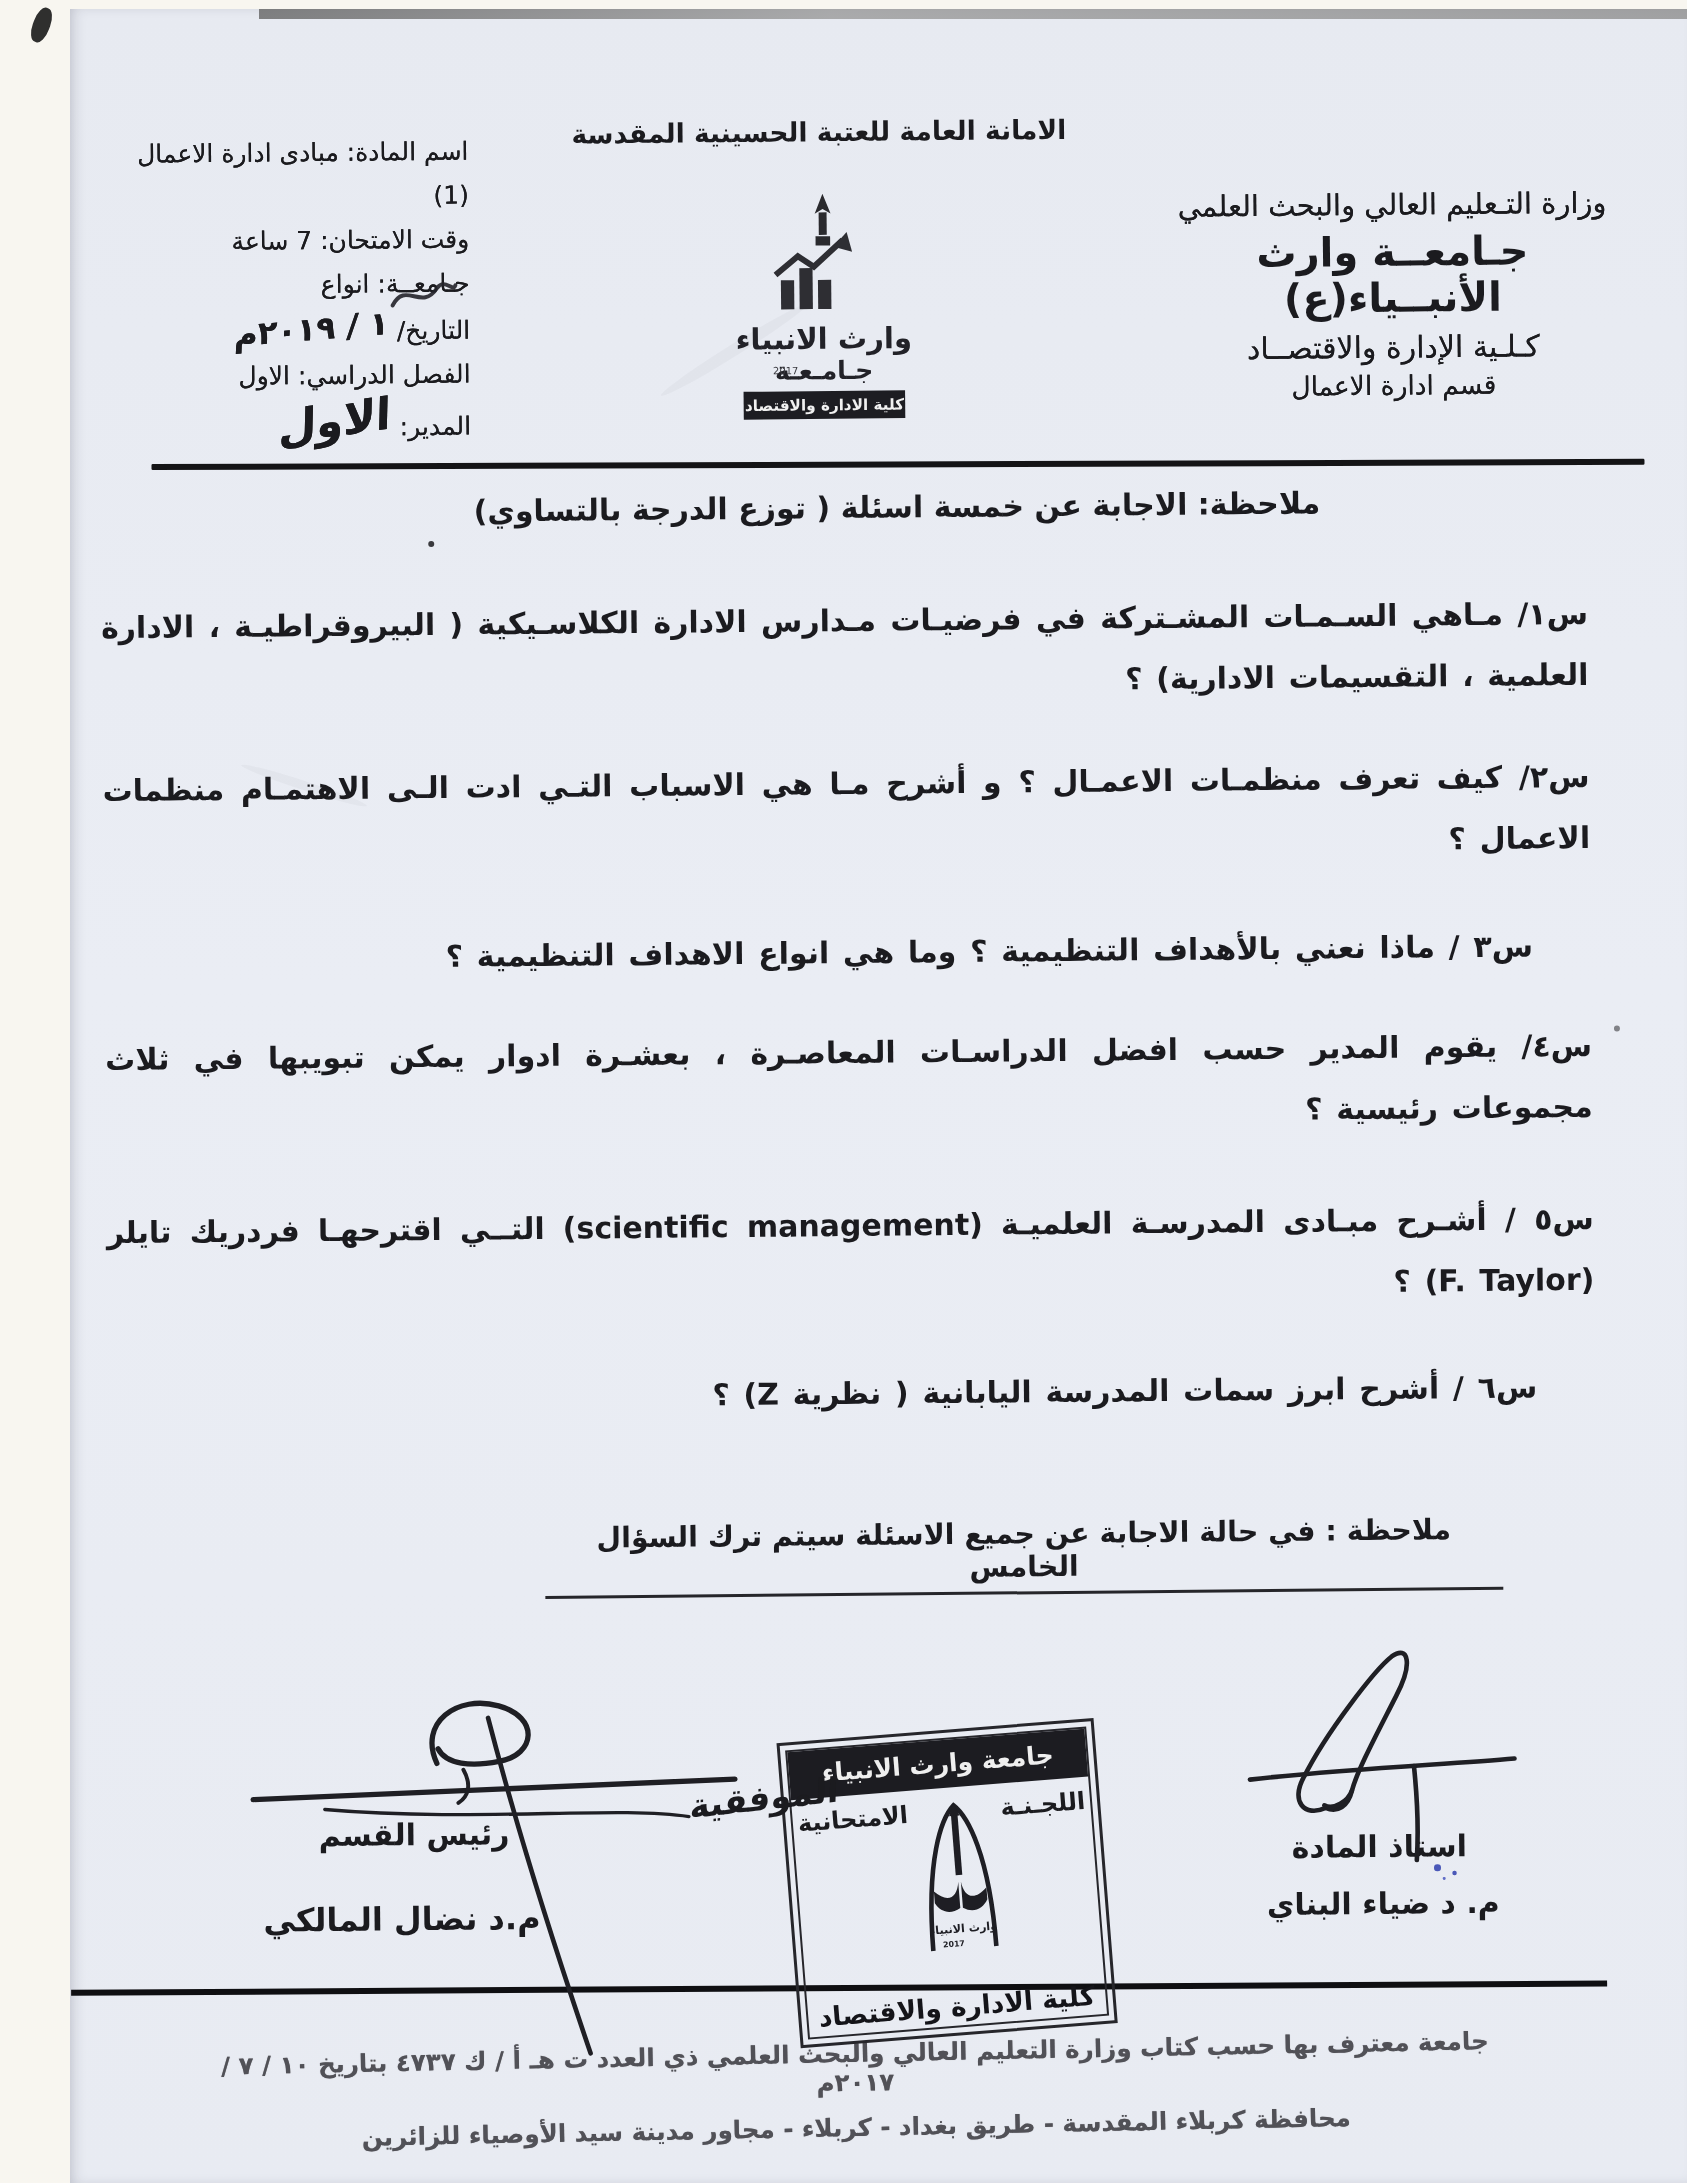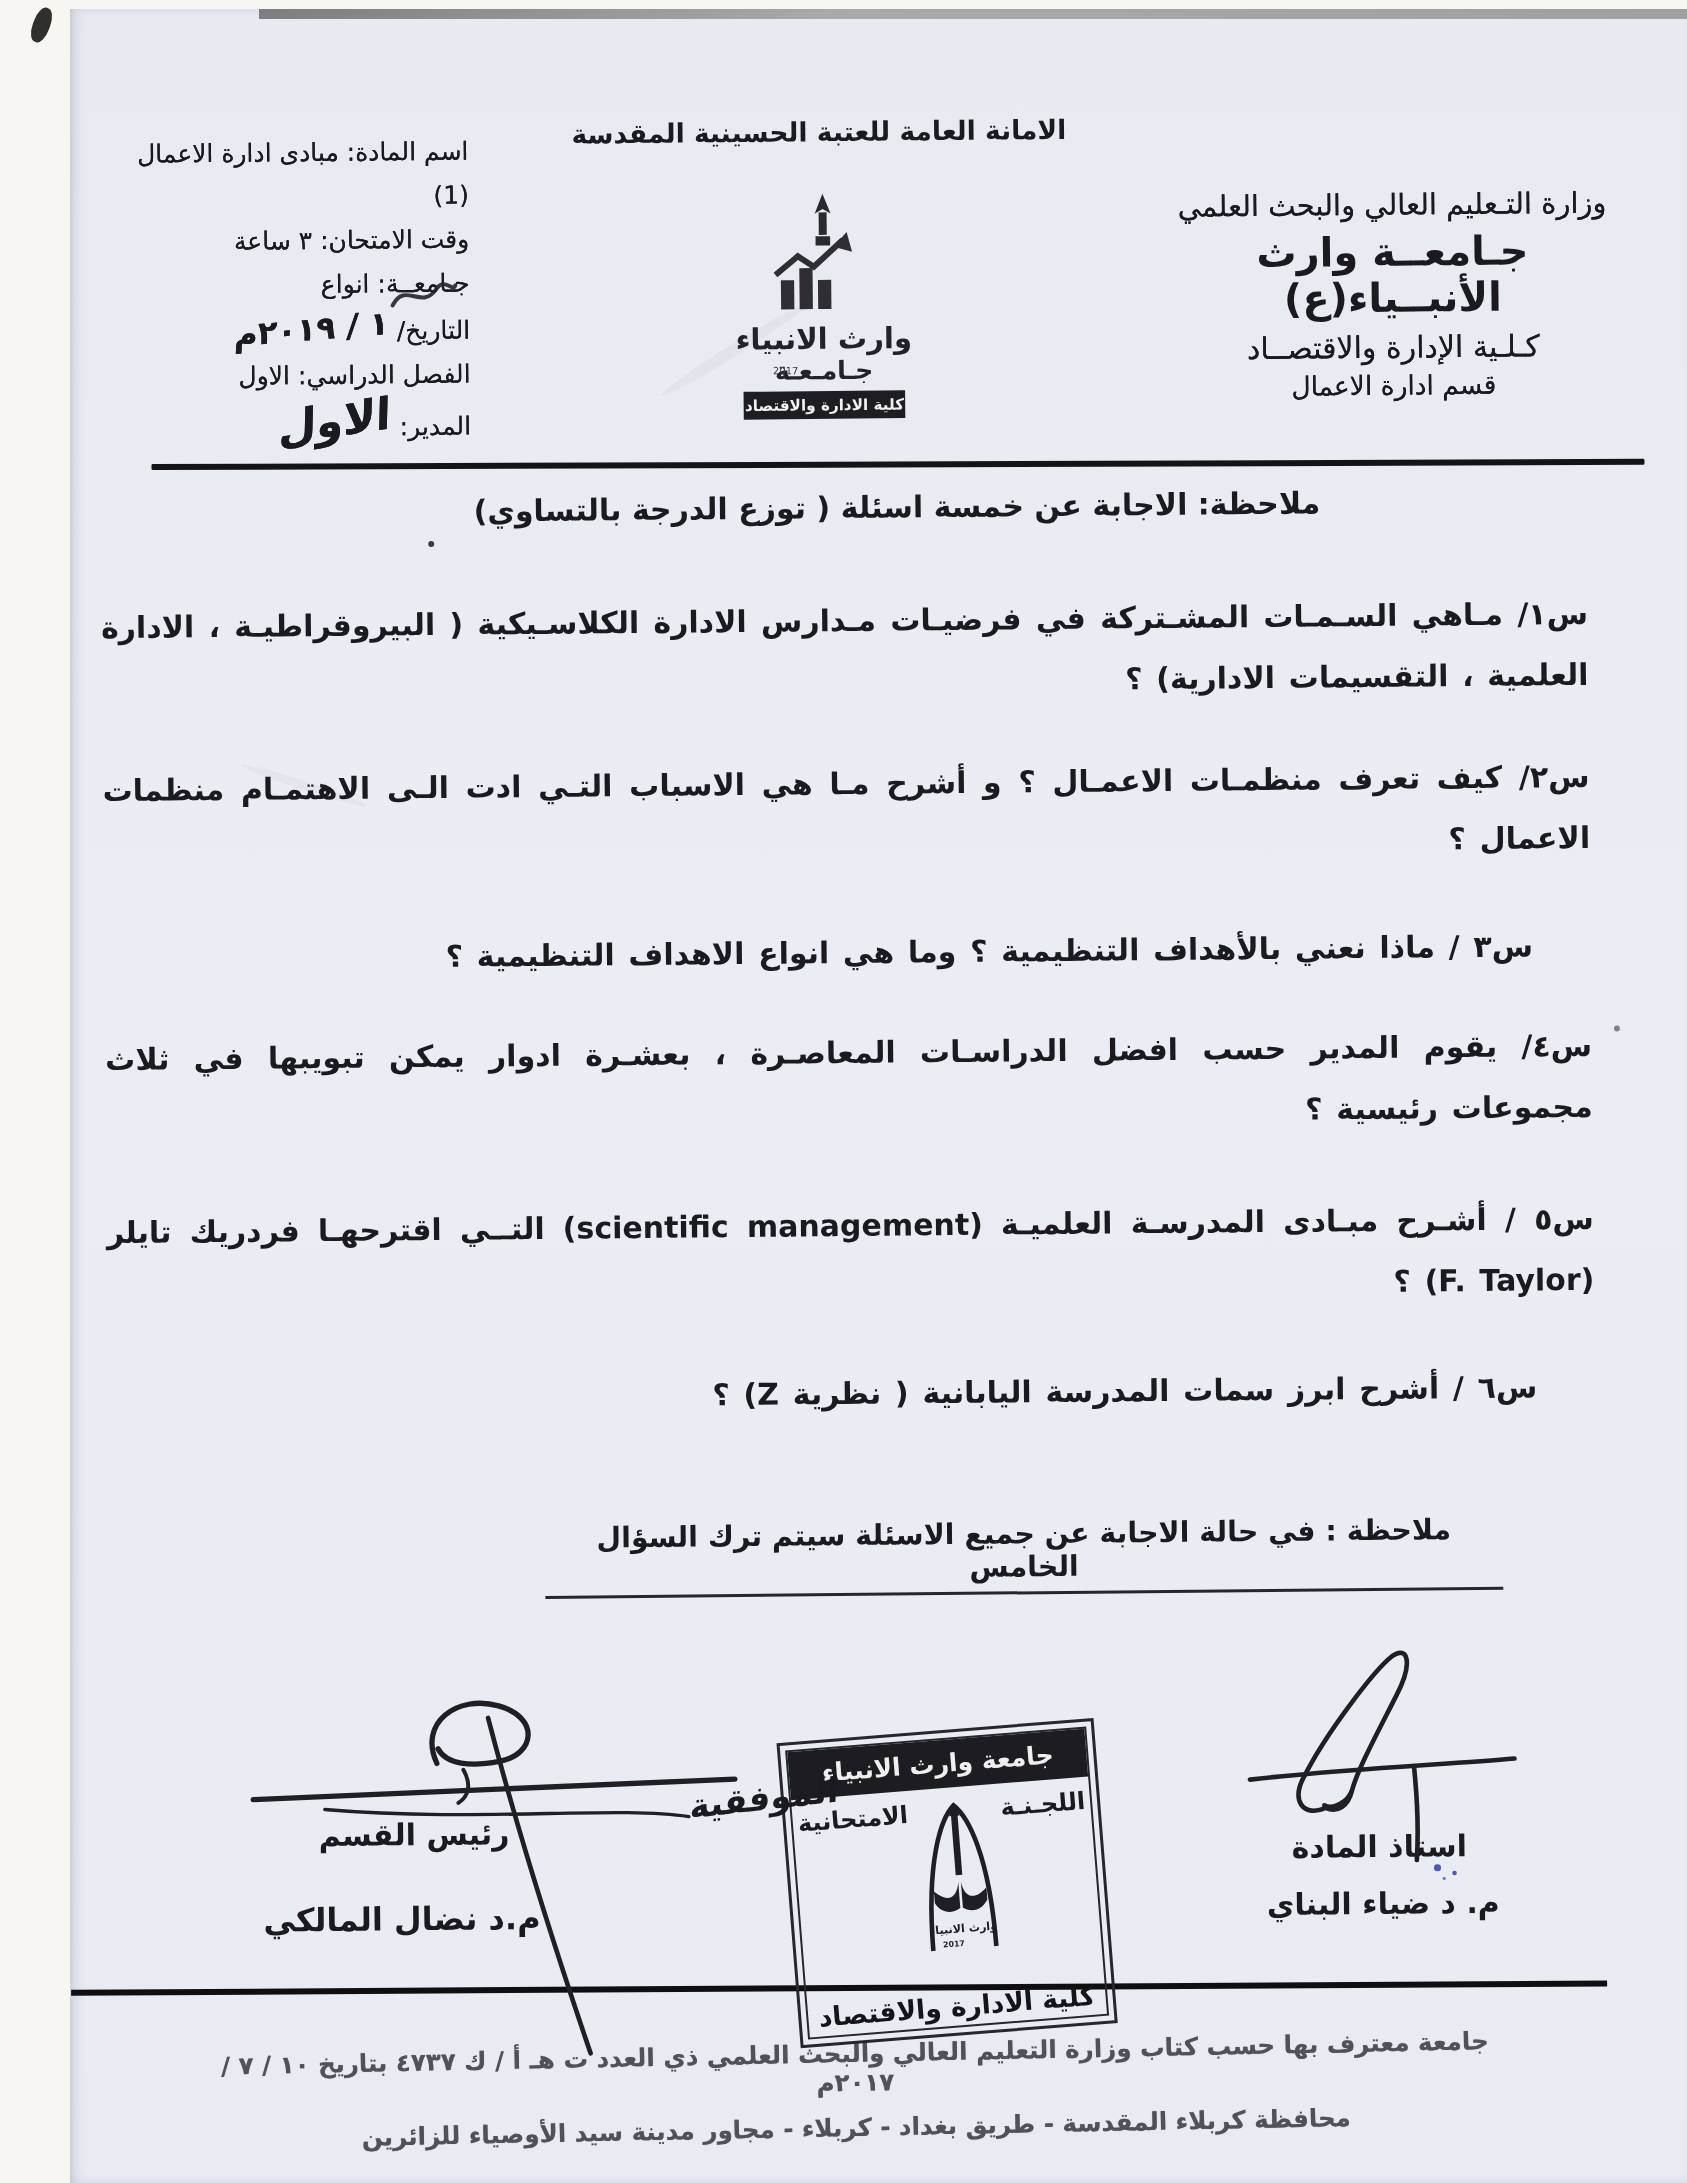--- a/index.html
+++ b/index.html
@@ -109,21 +109,21 @@
 
 <div class="content">
 
   <div class="exam-info">
     <div>
       <span>اسم المادة:</span>
       <span>مبادى ادارة الاعمال (1)</span>
     </div>
     <div>
       <span>وقت الامتحان:</span>
-      <span>٣ ساعة</span>
+      <span>7 ساعة</span>
     </div>
     <div>
       <span>جـامعــة:</span>
       <span>انواع</span>
     </div>
     <div>
       <span>التاريخ/</span>
       <span class="hand">١ / ٢٠١٩م</span>
     </div>
     <div>

